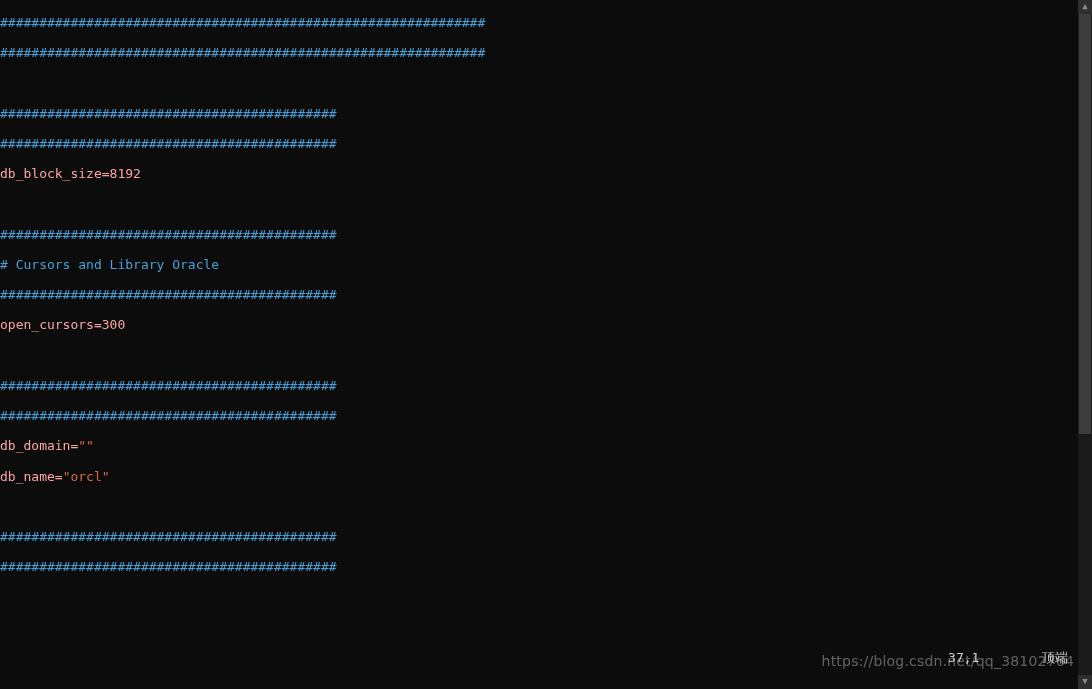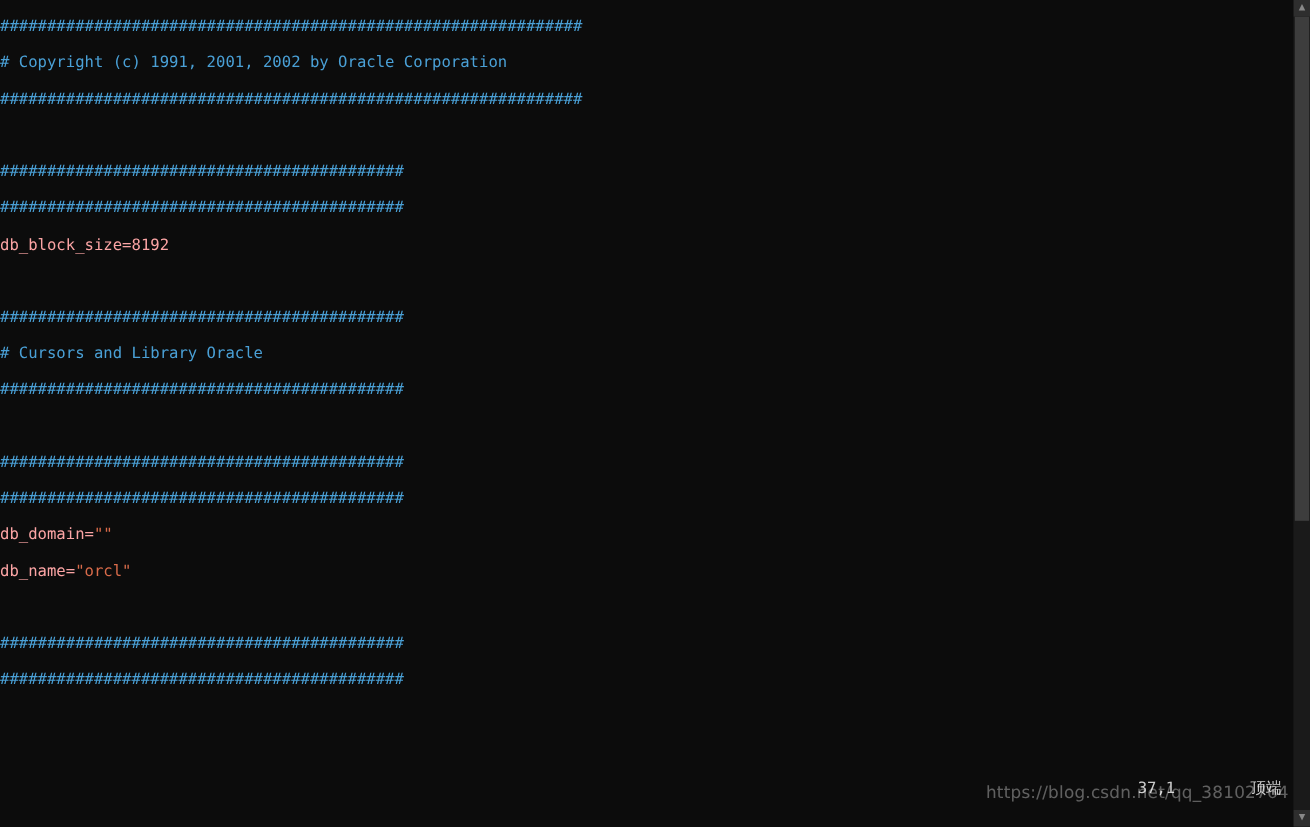--- a/index.html
+++ b/index.html
@@ -69,30 +69,30 @@
     font-size: 14px;
     pointer-events: none;
     letter-spacing: 0.2px;
   }
 </style>
 </head>
 <body>
 
 <div class="editor">
 <span class="line"><span class="cmnt">##############################################################</span></span>
-<span class="line"><span class="cmnt"># Copyright (c) 1991, 2001, 2002 by Oracle Corporation</span></span>
 <span class="line"><span class="cmnt">##############################################################</span></span>
 <span class="line"> </span>
 <span class="line"><span class="cmnt">###########################################</span></span>
 <span class="line"><span class="cmnt">###########################################</span></span>
 <span class="line"><span class="wht">db_block_size</span><span class="wht">=8192</span></span>
 <span class="line"> </span>
 <span class="line"><span class="cmnt">###########################################</span></span>
 <span class="line"><span class="cmnt"># Cursors and Library Oracle</span></span>
 <span class="line"><span class="cmnt">###########################################</span></span>
+<span class="line"><span class="wht">open_cursors</span><span class="wht">=300</span></span>
 <span class="line"> </span>
 <span class="line"><span class="cmnt">###########################################</span></span>
 <span class="line"><span class="cmnt">###########################################</span></span>
 <span class="line"><span class="wht">db_domain</span><span class="wht">=</span><span class="str">""</span></span>
 <span class="line"><span class="wht">db_name</span><span class="wht">=</span><span class="str">"orcl"</span></span>
 <span class="line"> </span>
 <span class="line"><span class="cmnt">###########################################</span></span>
 <span class="line"><span class="cmnt">###########################################</span></span>
 
 

